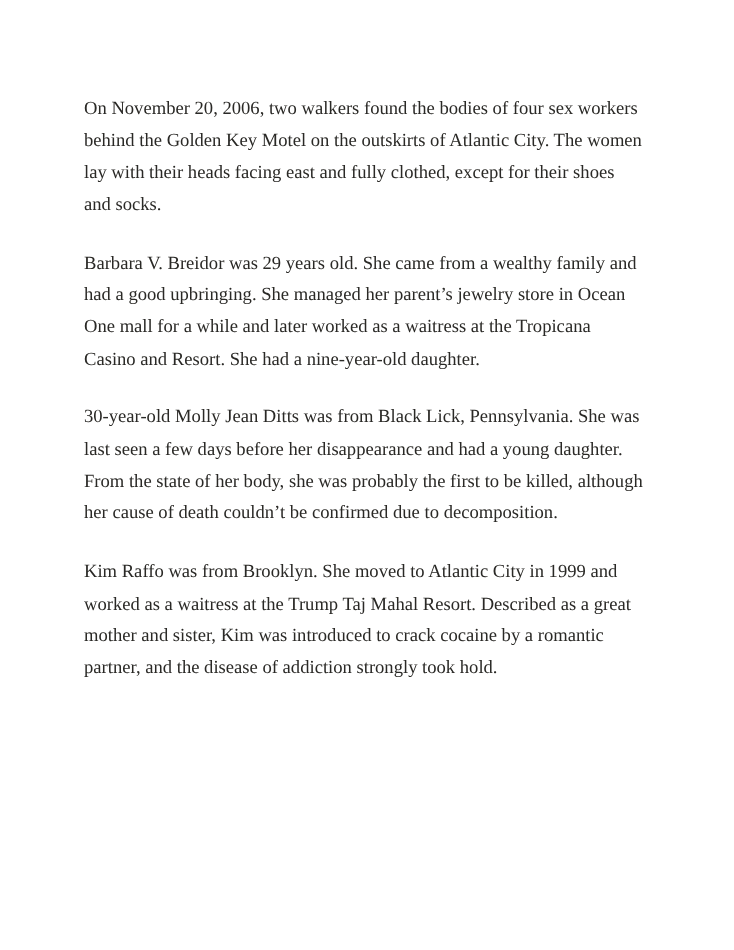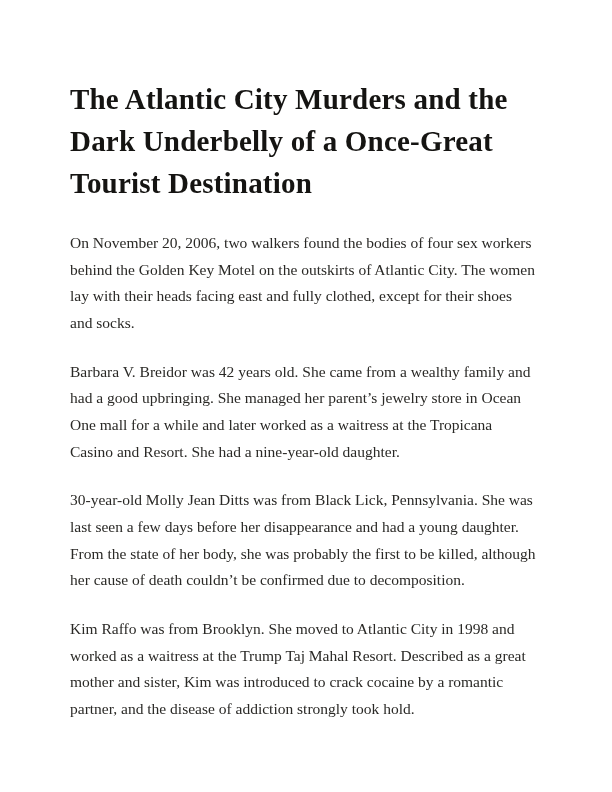--- a/index.html
+++ b/index.html
@@ -32,21 +32,20 @@
     font-size: 15.5px;
     line-height: 1.72;
     max-width: 468px;
     color: #2a2926;
   }
 </style>
 </head>
 <body>
 
 <div class="page">
-  <h1 class="article-title">The Atlantic City Murders and the Dark Underbelly of a Once-Great Tourist Destination</h1>
 
   <div class="article-body">
     <p>On November 20, 2006, two walkers found the bodies of four sex workers behind the Golden Key Motel on the outskirts of Atlantic City. The women lay with their heads facing east and fully clothed, except for their shoes and socks.</p>
-    <p>Barbara V. Breidor was 42 years old. She came from a wealthy family and had a good upbringing. She managed her parent’s jewelry store in Ocean One mall for a while and later worked as a waitress at the Tropicana Casino and Resort. She had a nine-year-old daughter.</p>
+    <p>Barbara V. Breidor was 29 years old. She came from a wealthy family and had a good upbringing. She managed her parent’s jewelry store in Ocean One mall for a while and later worked as a waitress at the Tropicana Casino and Resort. She had a nine-year-old daughter.</p>
     <p>30-year-old Molly Jean Ditts was from Black Lick, Pennsylvania. She was last seen a few days before her disappearance and had a young daughter. From the state of her body, she was probably the first to be killed, although her cause of death couldn’t be confirmed due to decomposition.</p>
-    <p>Kim Raffo was from Brooklyn. She moved to Atlantic City in 1998 and worked as a waitress at the Trump Taj Mahal Resort. Described as a great mother and sister, Kim was introduced to crack cocaine by a romantic partner, and the disease of addiction strongly took hold.</p>
+    <p>Kim Raffo was from Brooklyn. She moved to Atlantic City in 1999 and worked as a waitress at the Trump Taj Mahal Resort. Described as a great mother and sister, Kim was introduced to crack cocaine by a romantic partner, and the disease of addiction strongly took hold.</p>
   </div>
 </div>
 
 </body></html>

